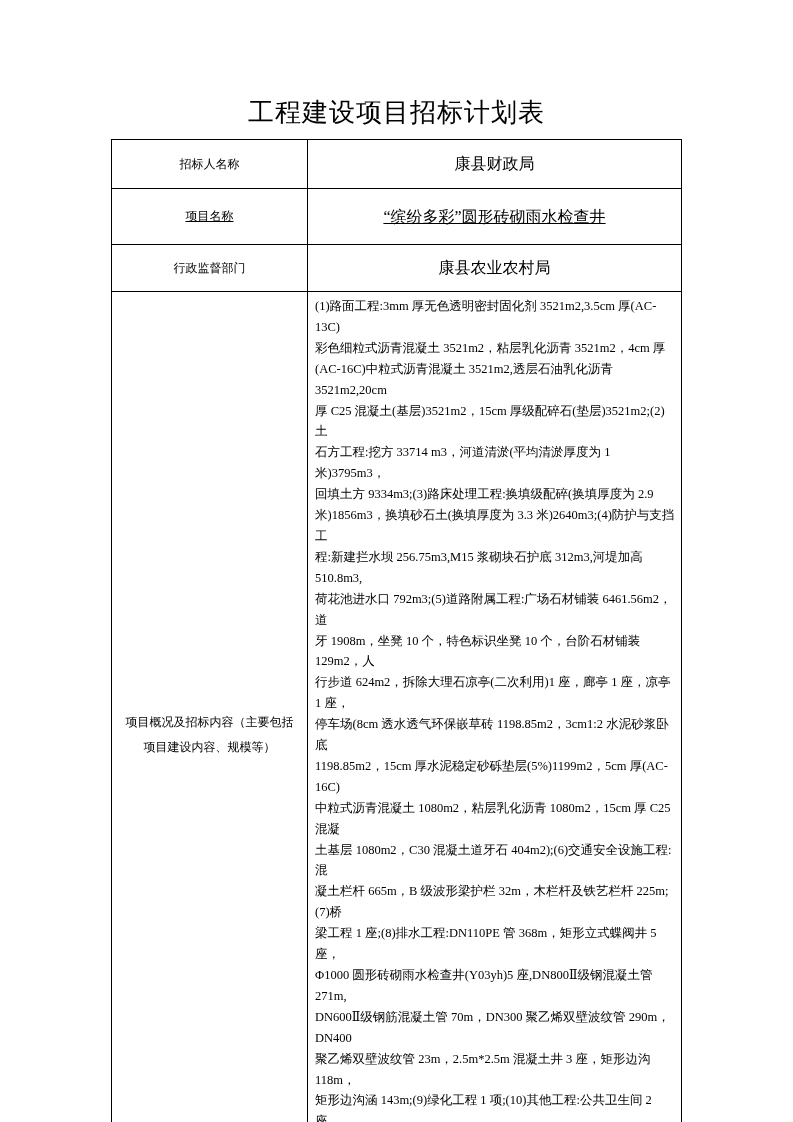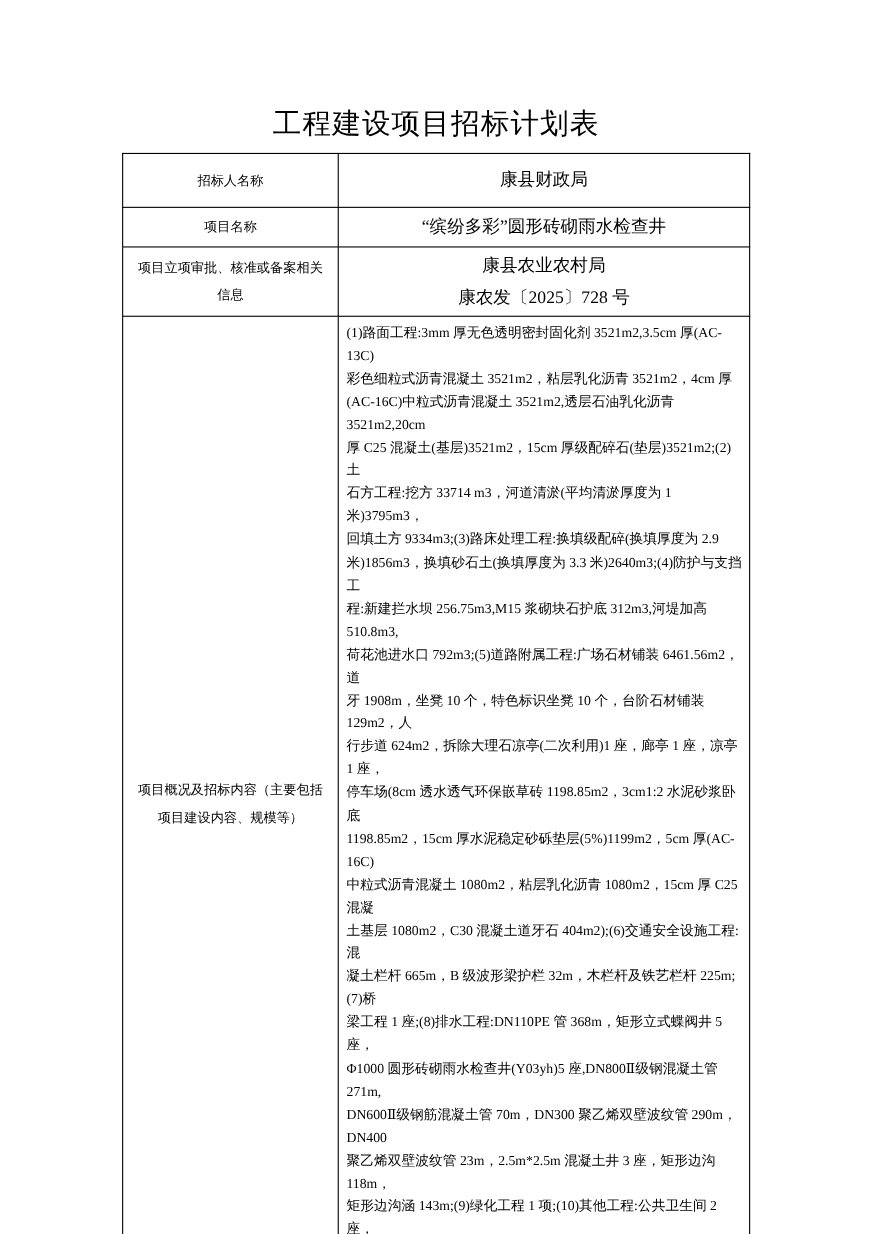--- a/index.html
+++ b/index.html
@@ -56,45 +56,44 @@
   }
   td.value.longtext {
     text-align: left;
     vertical-align: top;
     font-size: 12.5px;
     line-height: 20.9px;
     padding: 4px 5px 4px 7px;
     white-space: pre-line;
   }
   tr.r1 { height: 49px; }
-  tr.r2 { height: 36px; }
+  tr.r2 { height: 56px; text-decoration: underline; }
   tr.r3 { height: 47px; }
   tr.r4 { height: 60px; }
   tr.r5 { height: 461px; }
 </style>
 </head>
 <body>
 
 <div class="page">
   <h1 class="doc-title">工程建设项目招标计划表</h1>
 
   <table class="plan">
     <tbody>
       <tr class="r1">
         <td class="label">招标人名称</td>
         <td class="value">康县财政局</td>
       </tr>
       <tr class="r2">
         <td class="label">项目名称</td>
         <td class="value">“缤纷多彩”圆形砖砌雨水检查井</td>
       </tr>
-      <tr class="r4">
-        <td class="label">项目立项审批、核准或备案相关信息</td>
-        <td class="value multiline">康县农业农村局
-康农发〔2025〕728 号</td>
+      <tr class="r3">
+        <td class="label">行政监督部门</td>
+        <td class="value">康县农业农村局</td>
       </tr>
       <tr class="r5">
         <td class="label">项目概况及招标内容（主要包括项目建设内容、规模等）</td>
         <td class="value longtext">(1)路面工程:3mm 厚无色透明密封固化剂 3521m2,3.5cm 厚(AC-13C)
 彩色细粒式沥青混凝土 3521m2，粘层乳化沥青 3521m2，4cm 厚
 (AC-16C)中粒式沥青混凝土 3521m2,透层石油乳化沥青 3521m2,20cm
 厚 C25 混凝土(基层)3521m2，15cm 厚级配碎石(垫层)3521m2;(2)土
 石方工程:挖方 33714 m3，河道清淤(平均清淤厚度为 1 米)3795m3，
 回填土方 9334m3;(3)路床处理工程:换填级配碎(换填厚度为 2.9
 米)1856m3，换填砂石土(换填厚度为 3.3 米)2640m3;(4)防护与支挡工

